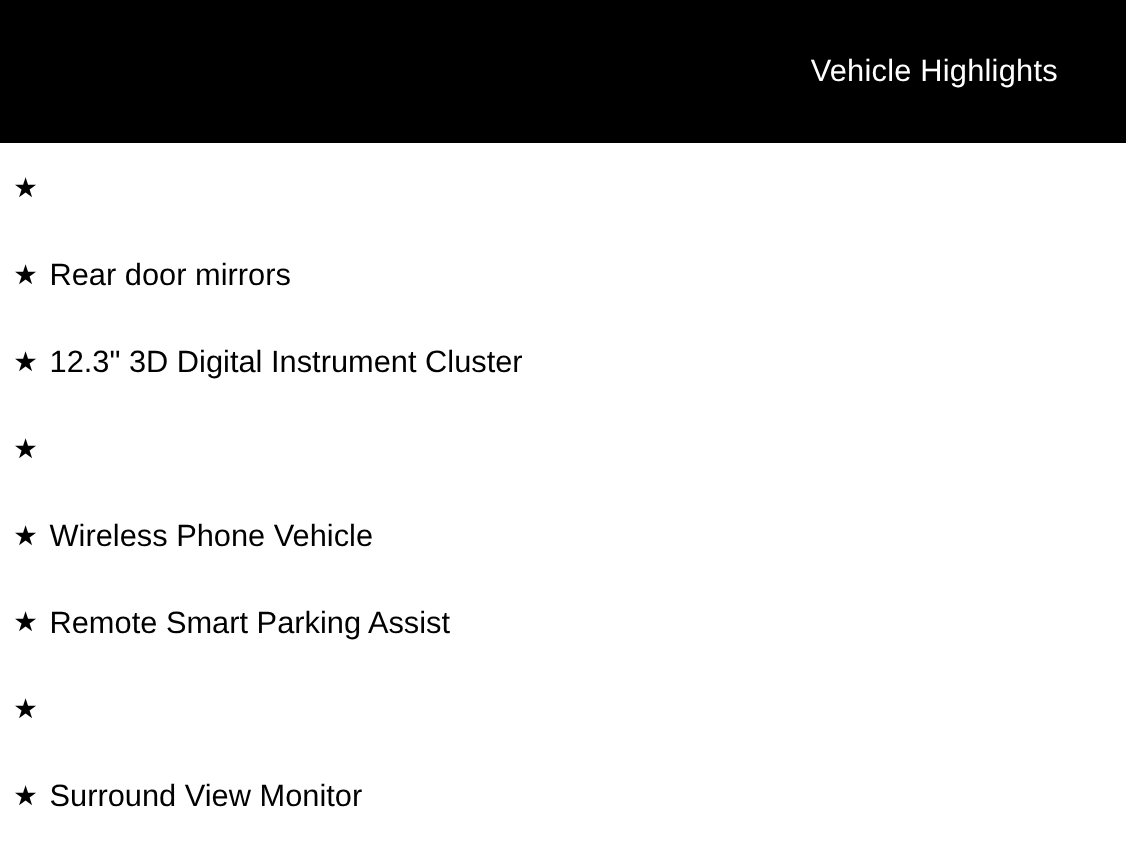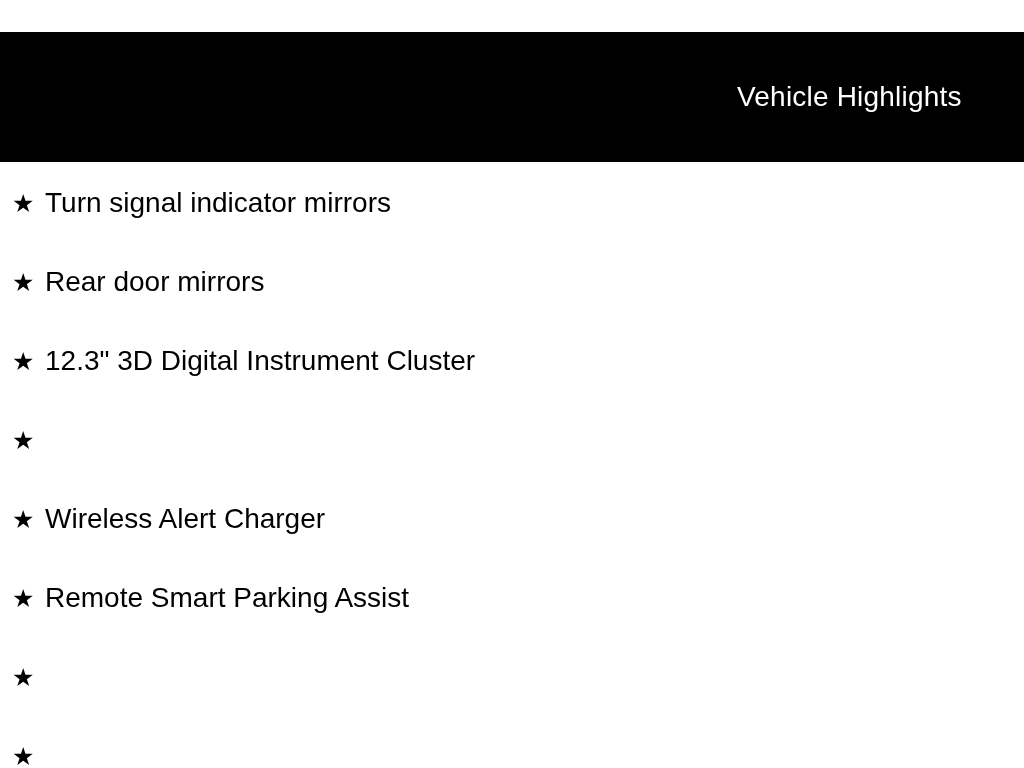--- a/index.html
+++ b/index.html
@@ -11,21 +11,20 @@
     height: 768px;
     background: #ffffff;
     font-family: "Liberation Sans", sans-serif;
     overflow: hidden;
   }
   .slide {
     width: 1024px;
     height: 552px;
     display: flex;
     flex-direction: column;
-    margin-top: 32px;
   }
   .topbar {
     height: 130px;
     flex: 0 0 130px;
     background: #000000;
     display: flex;
     align-items: center;
   }
   .title {
     margin: 0 0 0 737px;
@@ -61,41 +60,41 @@
 </head>
 <body>
 
 <div class="slide">
   <header class="topbar">
     <h1 class="title">Vehicle Highlights</h1>
   </header>
   <ul class="features">
       <li class="feature">
         <span class="star">★</span>
-        <span>Turn signal indicator mirrors</span>
       </li>
       <li class="feature">
         <span class="star">★</span>
         <span>Rear door mirrors</span>
       </li>
       <li class="feature">
         <span class="star">★</span>
         <span>12.3" 3D Digital Instrument Cluster</span>
       </li>
       <li class="feature">
         <span class="star">★</span>
       </li>
       <li class="feature">
         <span class="star">★</span>
-        <span>Wireless Alert Charger</span>
+        <span>Wireless Phone Vehicle</span>
       </li>
       <li class="feature">
         <span class="star">★</span>
         <span>Remote Smart Parking Assist</span>
       </li>
       <li class="feature">
         <span class="star">★</span>
       </li>
       <li class="feature">
         <span class="star">★</span>
+        <span>Surround View Monitor</span>
       </li>
     </ul>
 </div>
 
 </body></html>

